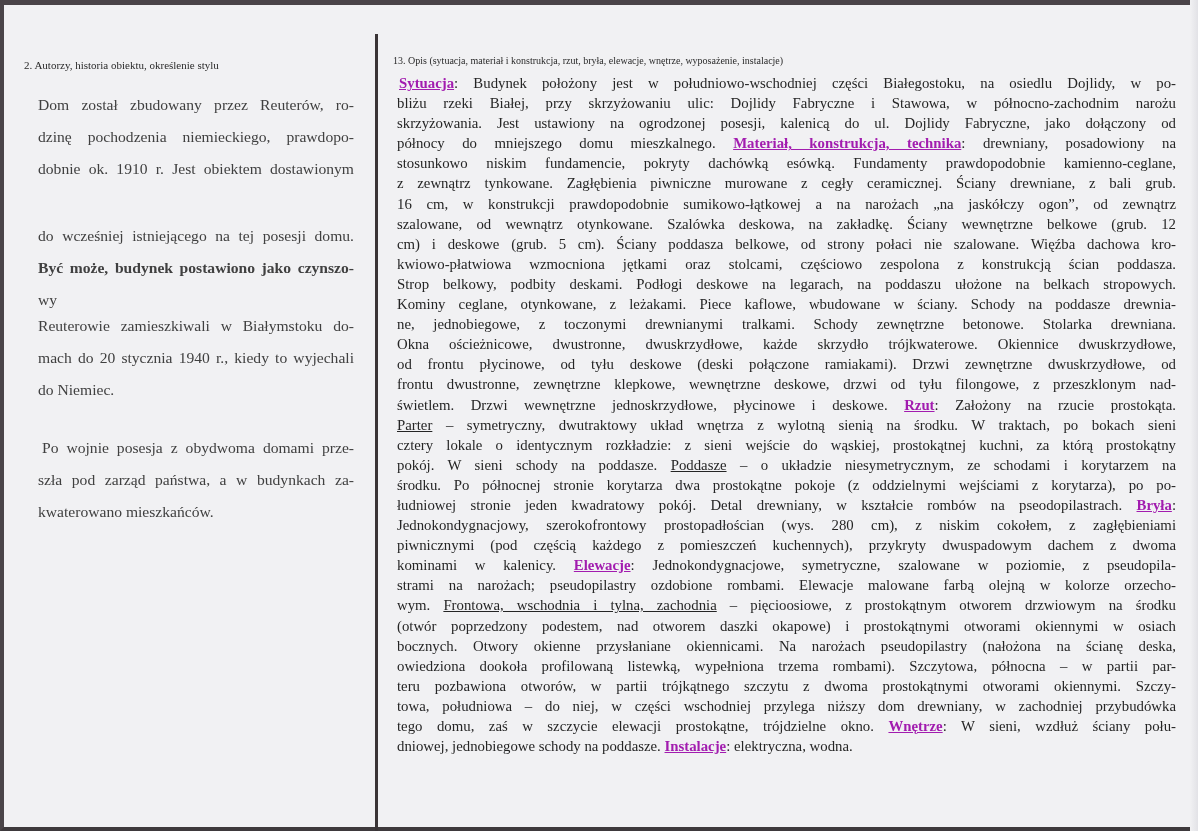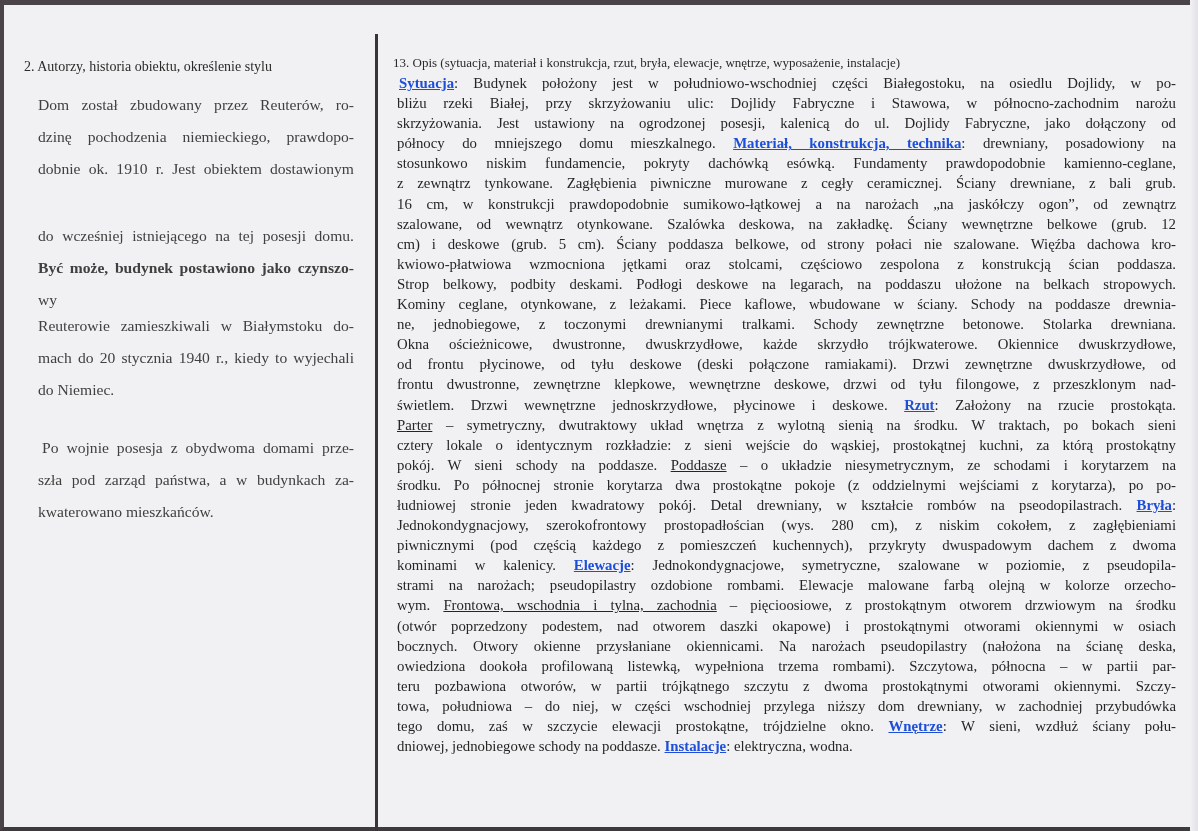--- a/index.html
+++ b/index.html
@@ -24,48 +24,48 @@
   }
   .divider {
     position:absolute; left:375px; top:34px; width:3px; height:797px;
     background:#3a3436;
   }
   .left-col {
     position:absolute; left:0; top:0; width:375px; height:831px;
   }
   .left-header {
     position:absolute; left:24px; top:59px;
-    font-size:14px; color:#2a2a2a;
+    font-size:11px; color:#2a2a2a;
     white-space:nowrap;
   }
   .left-para {
     position:absolute; left:38px; width:316px;
     font-size:15.6px; line-height:32px;
     text-align:justify; color:#404040;
   }
   .left-para.p1 { top:89px; }
   .left-para.p2 { top:310px; }
   .left-para.p3 { top:371px; }
 
   .right-col {
     position:absolute; left:378px; top:0; width:812px; height:831px;
   }
   .right-header {
     position:absolute; left:15px; top:55px;
-    font-size:13px; color:#2a2a2a; white-space:nowrap;
+    font-size:10px; color:#2a2a2a; white-space:nowrap;
   }
   .body-text {
     position:absolute; left:19px; top:73px; width:779px;
     font-size:14.8px; line-height:20.1px;
     color:#252525;
     text-align:justify;
   }
   .body-text .line { display:block; text-align:justify; text-align-last:justify; white-space:nowrap; height:20.1px; }
   .body-text .line.last { text-align-last:left; }
-  .sec { font-weight:bold; text-decoration:underline; color:#1d4ed8; }
+  .sec { font-weight:bold; text-decoration:underline; color:#a21caf; }
   .sub { text-decoration:underline;margin-top:16px; }
 </style>
 </head>
 <body>
 
 <div class="sheet"></div>
 <div class="right-edge"></div>
 <div class="divider"></div>
 
 <div class="left-col">

